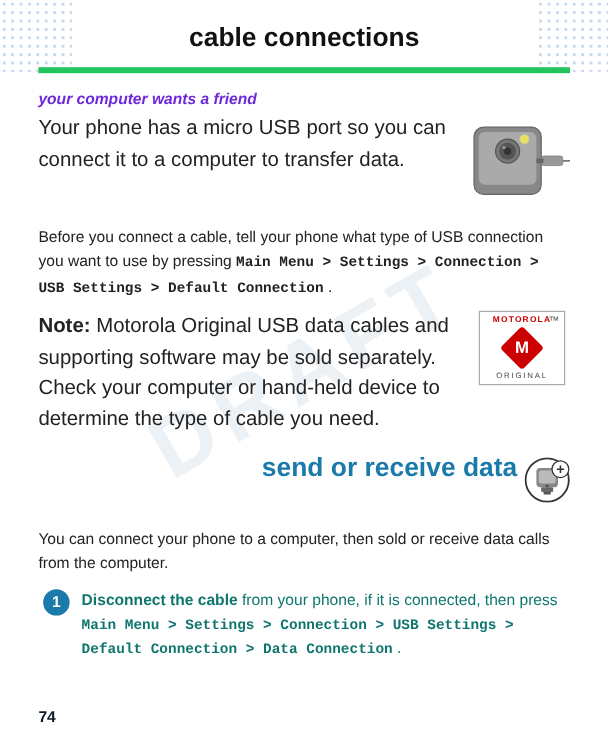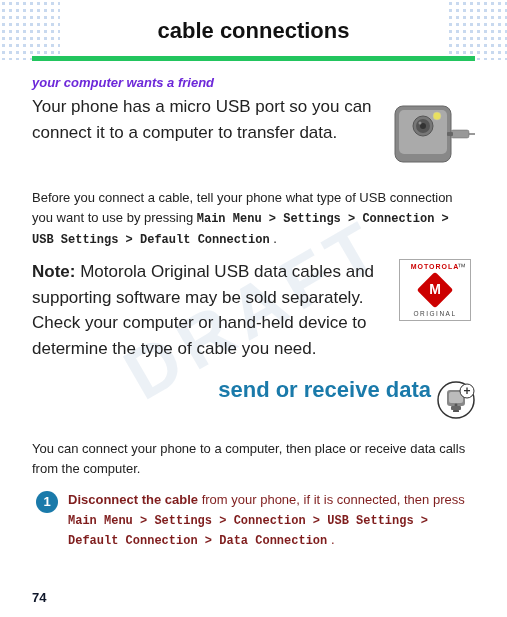--- a/index.html
+++ b/index.html
@@ -198,21 +198,21 @@
       align-items: center;
       justify-content: center;
       flex-shrink: 0;
       margin-right: 10px;
       margin-top: 1px;
     }
 
     .step-content {
       font-size: 13px;
       line-height: 1.55;
-      color: #7f1d1d;
+      color: #0f766e;
       flex: 1;
     }
 
     
     .page-number {
       position: absolute;
       bottom: 12px;
       left: 32px;
       font-size: 13px;
       font-weight: bold;
@@ -290,21 +290,21 @@
       <circle cx="19" cy="24" r="1.5" fill="#555"></circle>
 
       <rect x="14" y="25" width="10" height="4" rx="1" fill="#666"></rect>
       <rect x="16" y="29" width="6" height="2" rx="0.5" fill="#555"></rect>
 
       <circle cx="30" cy="10" r="7" fill="#ffffff" stroke="#333" stroke-width="1"></circle>
       <text x="30" y="14" text-anchor="middle" font-size="12" font-weight="bold" fill="#333" font-family="Arial">+</text>
     </svg>
   </div>
 
-  <div class="para">You can connect your phone to a computer, then place or receive data calls from the computer.</div>
+  <div class="para">You can connect your phone to a computer, then sold or receive data calls from the computer.</div>
 
   <div class="step-row">
     <div class="step-number">1</div>
     <div class="step-content">
       <strong>Disconnect the cable</strong>
       <span> from your phone, if it is connected, then press </span>
       <span class="bold-mono">Main Menu &gt; Settings &gt; Connection &gt; USB Settings &gt; Default Connection &gt; Data Connection</span>
       <span>.</span>
     </div>
   </div>

